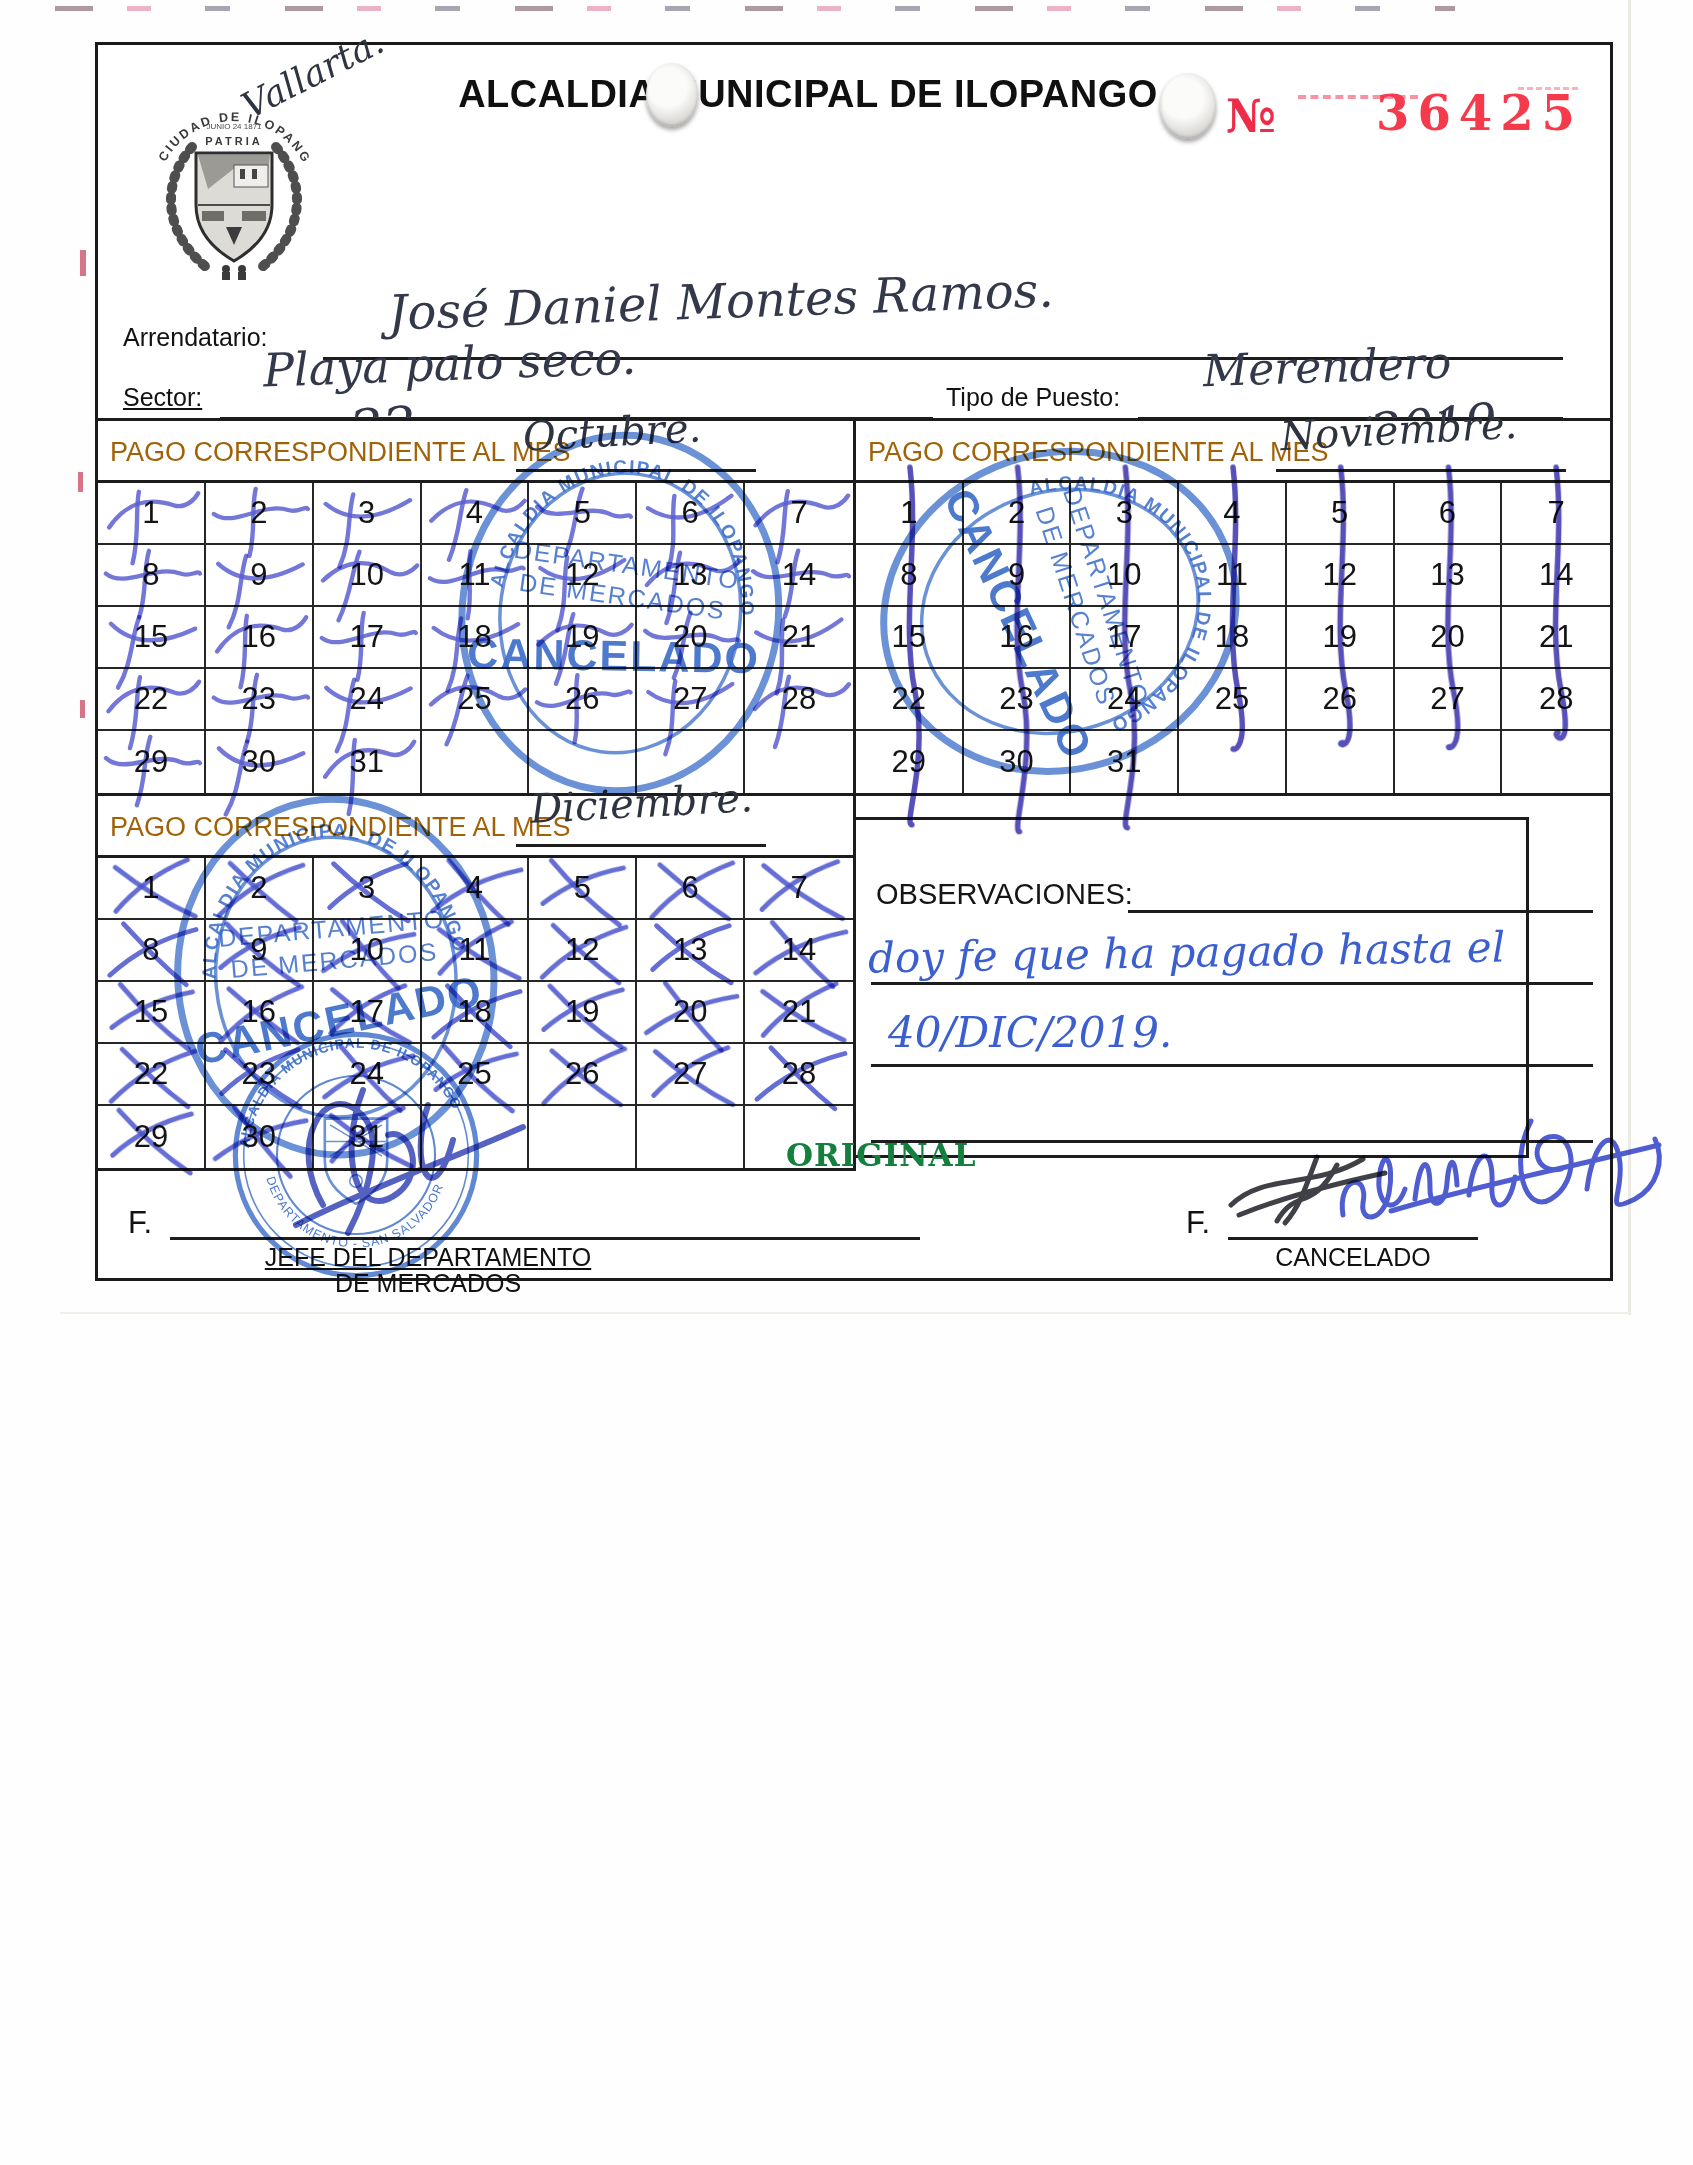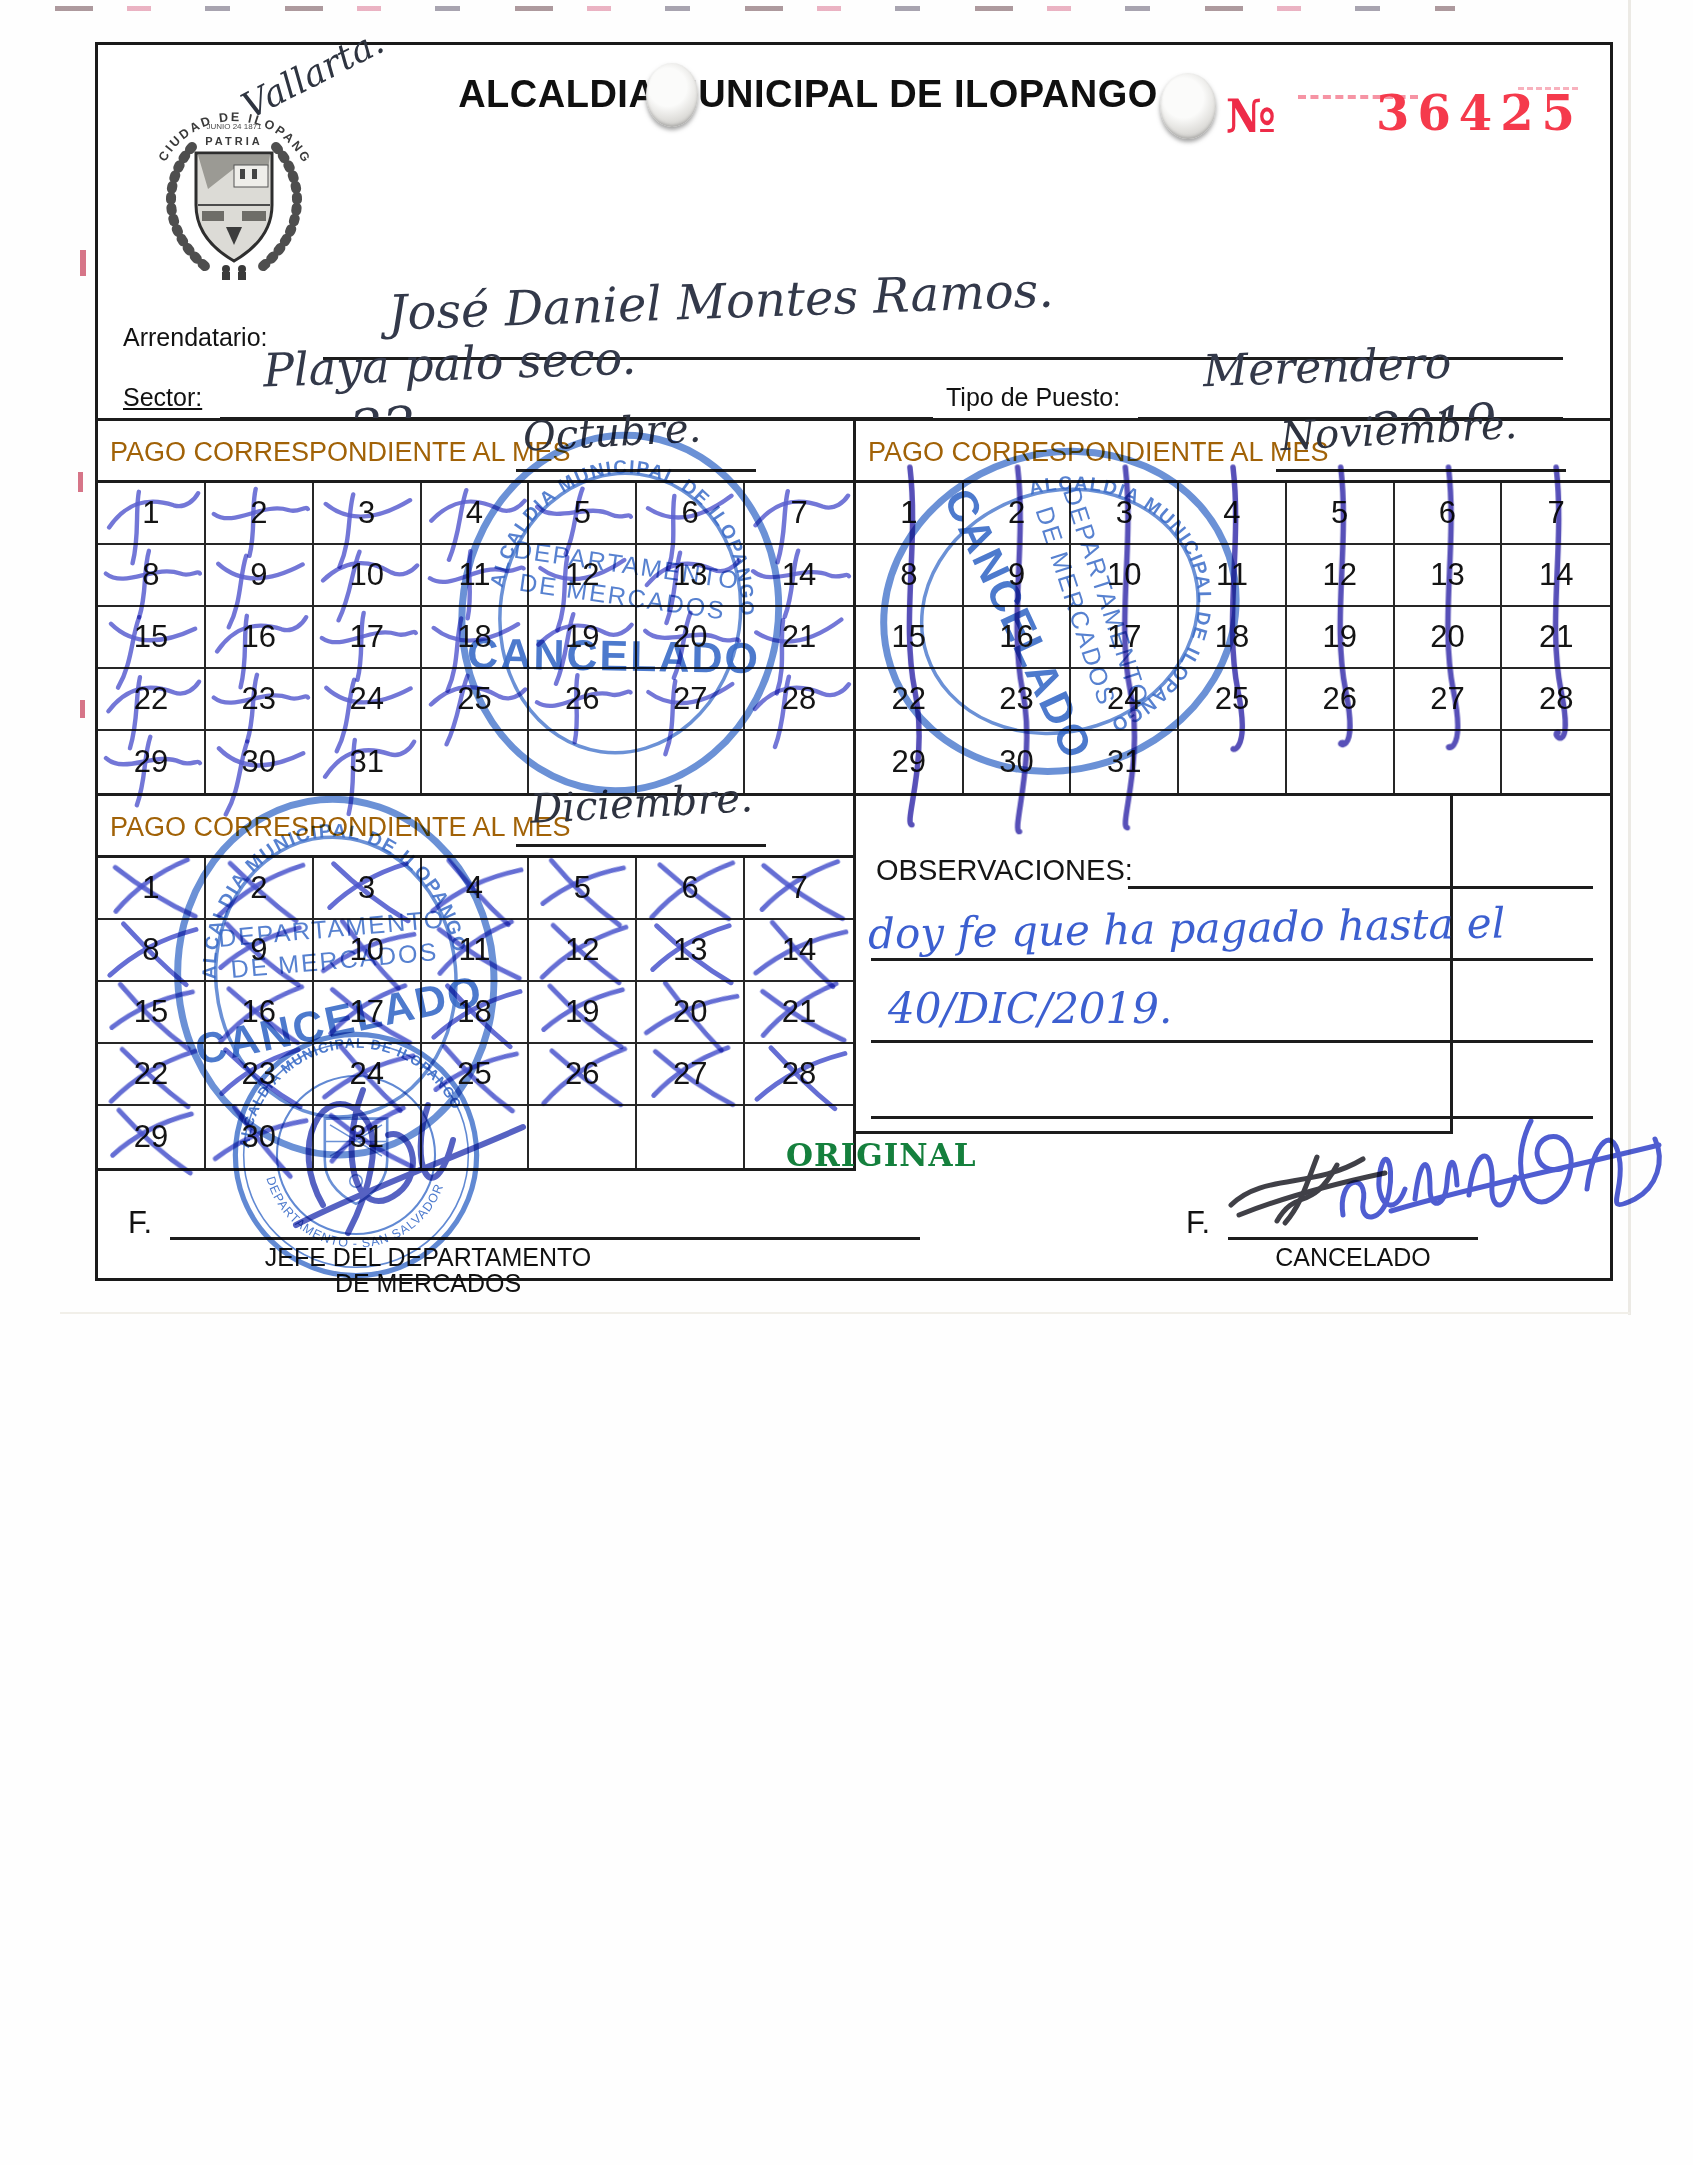--- a/index.html
+++ b/index.html
@@ -712,35 +712,35 @@
               <path d="M20,6 C42,28 66,48 96,66" fill="none" stroke="#4a55cc" stroke-width="5" stroke-linecap="round" opacity="0.85"></path>
             </svg>
           </div>
           <div class="cal-cell"></div>
           <div class="cal-cell"></div>
           <div class="cal-cell"></div>
           <div class="cal-cell"></div>
         </div>
     </div>
 
-    <div class="obs-box" style="left:755px;top:748px;width:600px;height:341px;">
+    <div class="obs-box" style="left:755px;top:772px;width:676px;height:341px;">
       <div class="obs-label">OBSERVACIONES:</div>
       <div class="obs-line" style="left:272px;top:58px;width:465px;height:32px;"></div>
       <div class="obs-hw" style="left:12px;top:108px;transform:rotate(-1deg);">doy fe que ha pagado hasta el</div>
       <div class="obs-line" style="left:15px;top:130px;width:722px;height:32px;"></div>
       <div class="obs-hw" style="left:32px;top:188px;">40/DIC/2019.</div>
       <div class="obs-line" style="left:15px;top:212px;width:722px;height:32px;"></div>
       <div class="obs-line" style="left:15px;top:288px;width:722px;height:32px;"></div>
     </div>
 
     <div class="original" style="left:688px;top:1092px;">ORIGINAL</div>
 
     <div class="flabel" style="left:30px;top:1160px;font-size:31px;">F.</div>
     <div class="fline" style="left:72px;top:1158px;width:750px;height:34px;"></div>
-    <div class="sig-caption" style="left:120px;top:1198px;width:420px;">JEFE DEL DEPARTAMENTO</div>
+    <div class="sig-caption" style="left:120px;top:1198px;width:420px;text-decoration:underline;">JEFE DEL DEPARTAMENTO</div>
     <div class="sig-caption" style="left:120px;top:1224px;width:420px;">DE MERCADOS</div>
 
     <div class="flabel" style="left:1088px;top:1160px;font-size:31px;">F.</div>
     <div class="fline" style="left:1130px;top:1158px;width:250px;height:34px;"></div>
     <div class="sig-caption" style="left:1120px;top:1198px;width:270px;">CANCELADO</div>
 
     <div class="stamp-wrap" style="left:352px;top:378px;transform:rotate(8deg);">
   <svg viewBox="0 0 340 380" width="340" height="380" style="overflow:visible">
     <g fill="none" stroke="#3a6cc8" opacity="0.75">
       <ellipse cx="170" cy="190" rx="158" ry="178" stroke-width="7"></ellipse>

